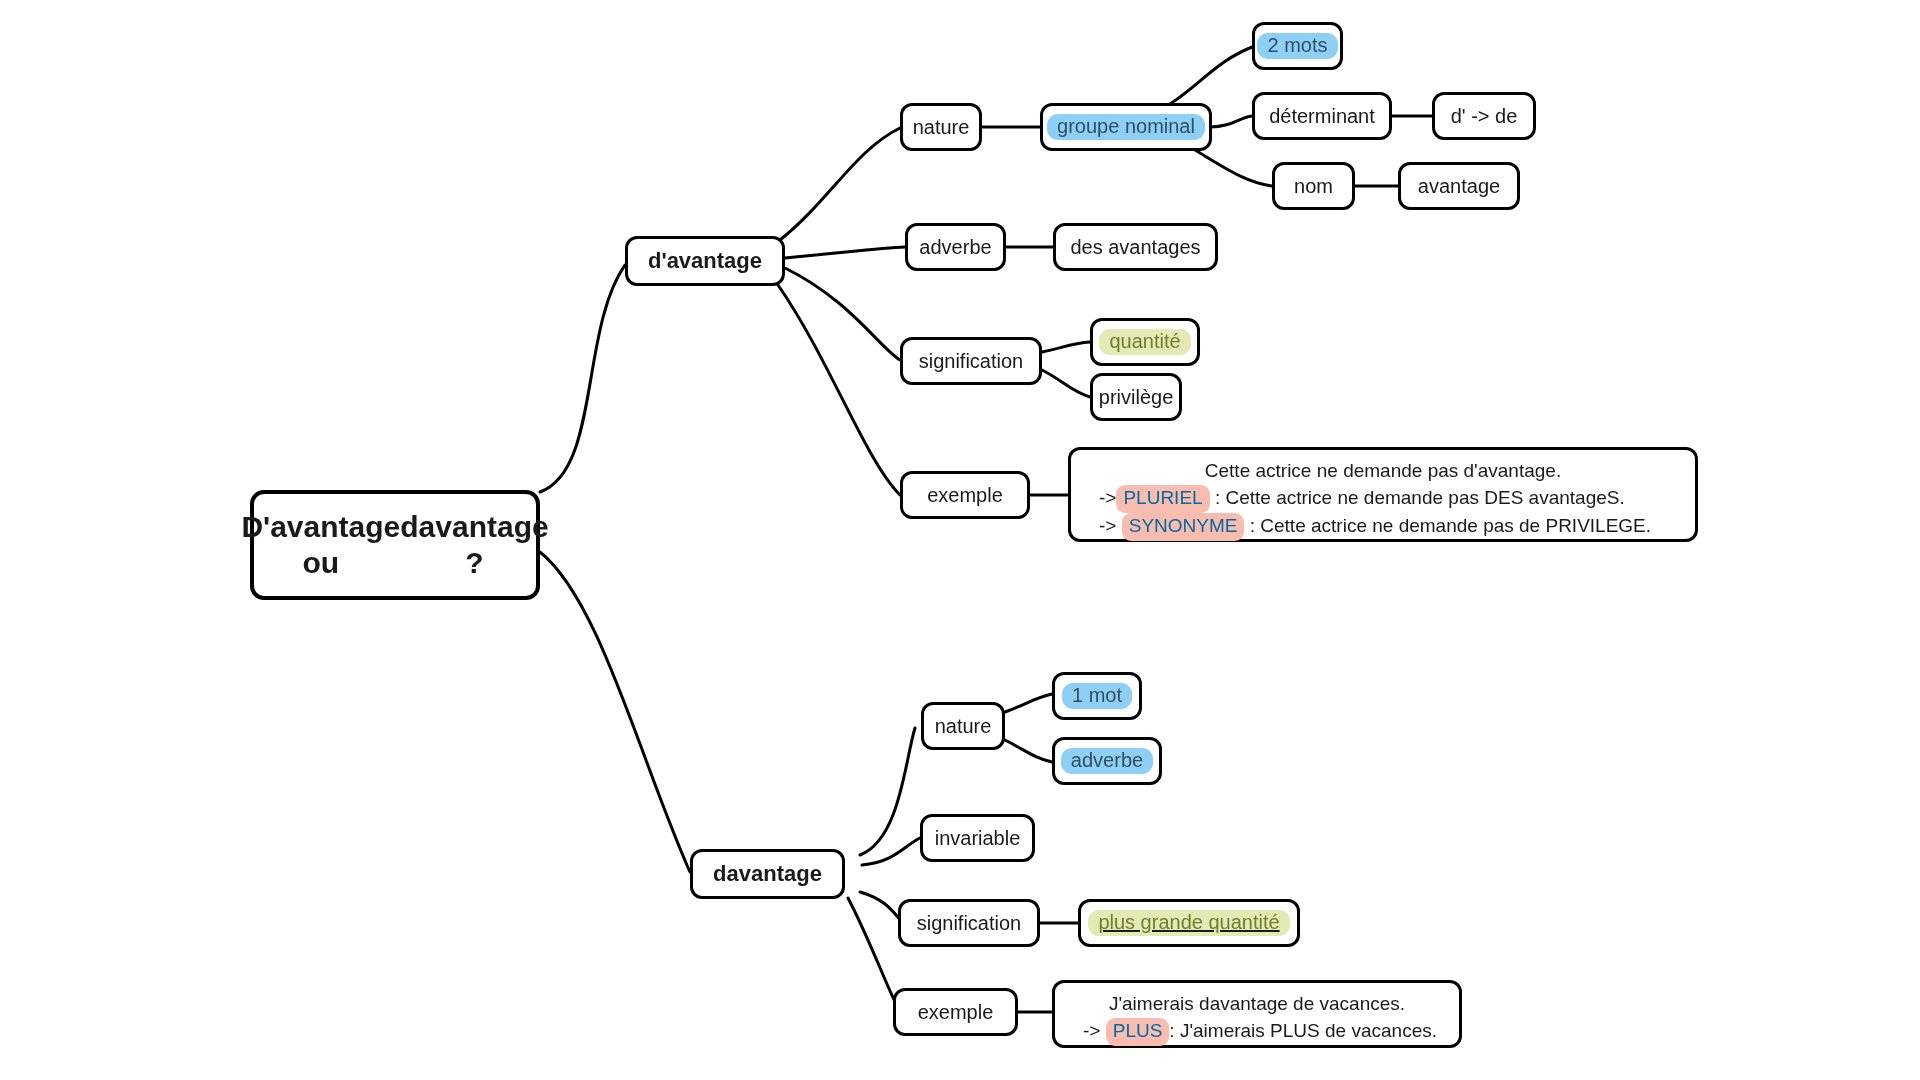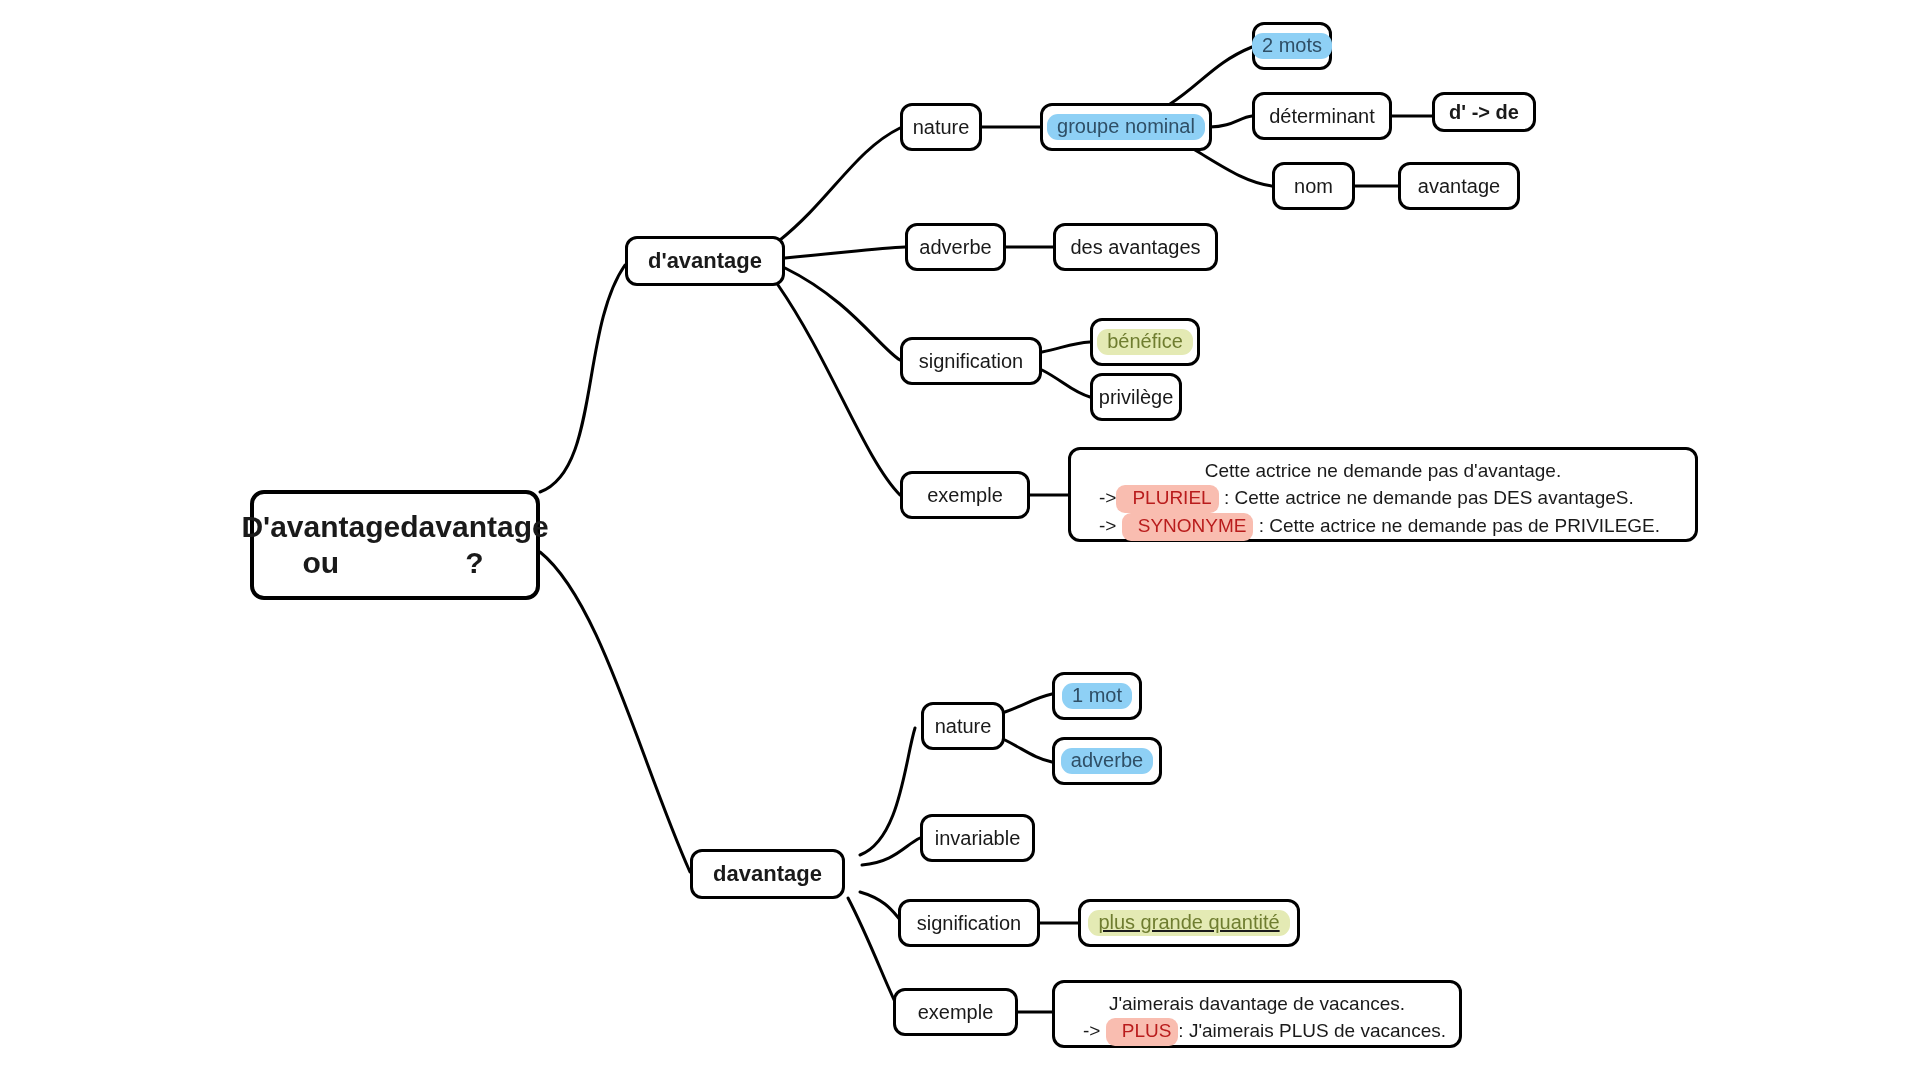--- a/index.html
+++ b/index.html
@@ -60,21 +60,21 @@
   .node.multiline .exline { display: block; white-space: nowrap; }
   .node.multiline .exline.indent { text-align: left; padding-left: 14px; }
 
   .hl {
     display: inline-block;
     border-radius: 11px;
     padding: 1px 10px 2px 10px;
   }
   .hl-blue  { background: #8ed0f5; color: #2f4f66; }
   .hl-green { background: #e4eab4; color: #6f7d30; }
-  .hl-pink  { background: #f9bdb0; color: #b91c1c; border-radius: 9px; padding: 0 7px 1px 16px; }
+  .hl-pink  { background: #f9bdb0; color: #0369a1; border-radius: 9px; padding: 0 7px 1px 7px; }
 
   .pad { padding: 16px 14px; }
 </style>
 </head>
 <body>
 
 <div id="mindmap">
 
   <svg id="edges" viewBox="0 0 1920 1080" xmlns="http://www.w3.org/2000/svg">
     <g fill="none" stroke="#000000" stroke-width="3" stroke-linecap="round">
@@ -135,40 +135,40 @@
   </div>
 
   <div class="node branch pad" style="left:625px; top:236px; width:160px; height:50px;">d'avantage</div>
 
   <div class="node leaf pad" style="left:900px; top:103px; width:82px; height:48px;">nature</div>
 
   <div class="node sub" style="left:1040px; top:103px; width:172px; height:48px;">
     <span class="hl hl-blue">groupe nominal</span>
   </div>
 
-  <div class="node sub" style="left:1252px; top:22px; width:80px; height:48px;">
+  <div class="node sub" style="left:1252px; top:22px; width:91px; height:48px;">
     <span class="hl hl-blue">2 mots</span>
   </div>
 
   <div class="node sub pad" style="left:1252px; top:92px; width:140px; height:48px;">déterminant</div>
 
-  <div class="node sub pad" style="left:1432px; top:92px; width:104px; height:40px;font-weight:bold;">d' -&gt; de</div>
+  <div class="node sub pad" style="left:1432px; top:92px; width:104px; height:48px;">d' -&gt; de</div>
 
   <div class="node sub pad" style="left:1272px; top:162px; width:83px; height:48px;">nom</div>
 
   <div class="node sub pad" style="left:1398px; top:162px; width:122px; height:48px;">avantage</div>
 
   <div class="node leaf pad" style="left:905px; top:223px; width:101px; height:48px;">adverbe</div>
 
   <div class="node sub pad" style="left:1053px; top:223px; width:165px; height:48px;">des avantages</div>
 
   <div class="node leaf pad" style="left:900px; top:337px; width:142px; height:48px;">signification</div>
 
   <div class="node sub" style="left:1090px; top:318px; width:110px; height:48px;">
-    <span class="hl hl-green">bénéfice</span>
+    <span class="hl hl-green">quantité</span>
   </div>
 
   <div class="node sub pad" style="left:1090px; top:373px; width:92px; height:48px;">privilège</div>
 
   <div class="node leaf pad" style="left:900px; top:471px; width:130px; height:48px;">exemple</div>
 
   <div class="node multiline" style="left:1068px; top:447px; width:630px; height:95px;">
     <span class="exline">
       <span>Cette actrice ne demande pas d'avantage.</span>
     </span>

